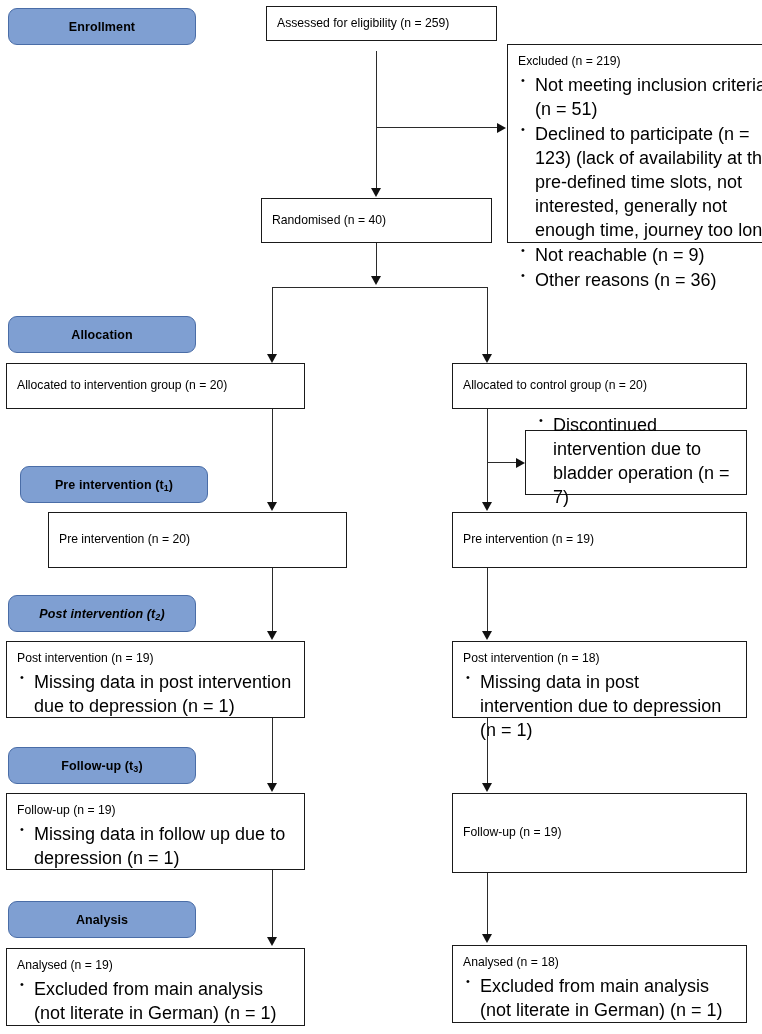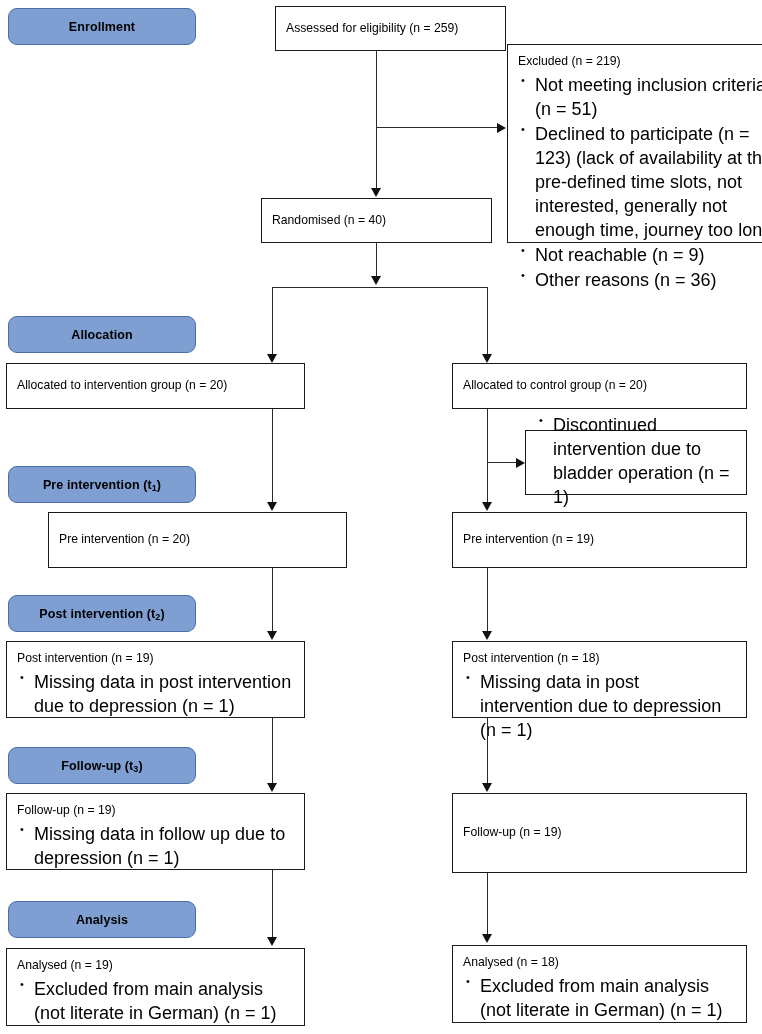--- a/index.html
+++ b/index.html
@@ -98,37 +98,37 @@
 <div id="canvas">
 
   <div class="stage-label" style="left:8px; top:8px; width:188px; height:37px;">
     <span>Enrollment</span>
   </div>
 
   <div class="stage-label" style="left:8px; top:316px; width:188px; height:37px;">
     <span>Allocation</span>
   </div>
 
-  <div class="stage-label" style="left:8px; top:466px; width:188px; height:37px;">
+  <div class="stage-label" style="left:20px; top:466px; width:188px; height:37px;">
     <span><span>Pre intervention (t</span><sub>1</sub><span>)</span></span>
   </div>
 
-  <div class="stage-label" style="left:8px; top:595px; width:188px; height:37px;">
+  <div class="stage-label" style="left:8px; top:595px; width:188px; height:37px;font-style:italic;">
     <span><span>Post intervention (t</span><sub>2</sub><span>)</span></span>
   </div>
 
   <div class="stage-label" style="left:8px; top:747px; width:188px; height:37px;">
     <span><span>Follow-up (t</span><sub>3</sub><span>)</span></span>
   </div>
 
   <div class="stage-label" style="left:8px; top:901px; width:188px; height:37px;">
     <span>Analysis</span>
   </div>
 
-  <div class="node" style="left:275px; top:6px; width:231px; height:45px;">
+  <div class="node" style="left:266px; top:6px; width:231px; height:35px;">
     <div class="node-title">Assessed for eligibility (n = 259)</div>
   </div>
 
   <div class="node topalign" style="left:507px; top:44px; width:284px; height:199px;">
     <div class="node-title">Excluded (n = 219)</div>
     <ul class="bullets">
       <li>Not meeting inclusion criteria (n = 51)</li>
       <li>Declined to participate (n = 123) (lack of availability at the pre-defined time slots, not interested, generally not enough time, journey too long)</li>
       <li>Not reachable (n = 9)</li>
       <li>Other reasons (n = 36)</li>
@@ -157,21 +157,21 @@
   <div class="node" style="left:6px; top:363px; width:299px; height:46px;">
     <div class="node-title">Allocated to intervention group (n = 20)</div>
   </div>
 
   <div class="node" style="left:452px; top:363px; width:295px; height:46px;">
     <div class="node-title">Allocated to control group (n = 20)</div>
   </div>
 
   <div class="node" style="left:525px; top:430px; width:222px; height:65px;">
     <ul class="bullets tight" style="margin-top:0;">
-      <li>Discontinued intervention due to bladder operation (n = 1)</li>
+      <li>Discontinued intervention due to bladder operation (n = 7)</li>
     </ul>
   </div>
 
   <div class="connector v-line" style="left:272px; top:409px; height:94px;"></div>
   <div class="arrow-down" style="left:267px; top:502px;"></div>
 
   <div class="connector v-line" style="left:487px; top:409px; height:94px;"></div>
   <div class="arrow-down" style="left:482px; top:502px;"></div>
   <div class="connector h-line" style="left:487px; top:462px; width:30px;"></div>
   <div class="arrow-right" style="left:516px; top:458px;"></div>

